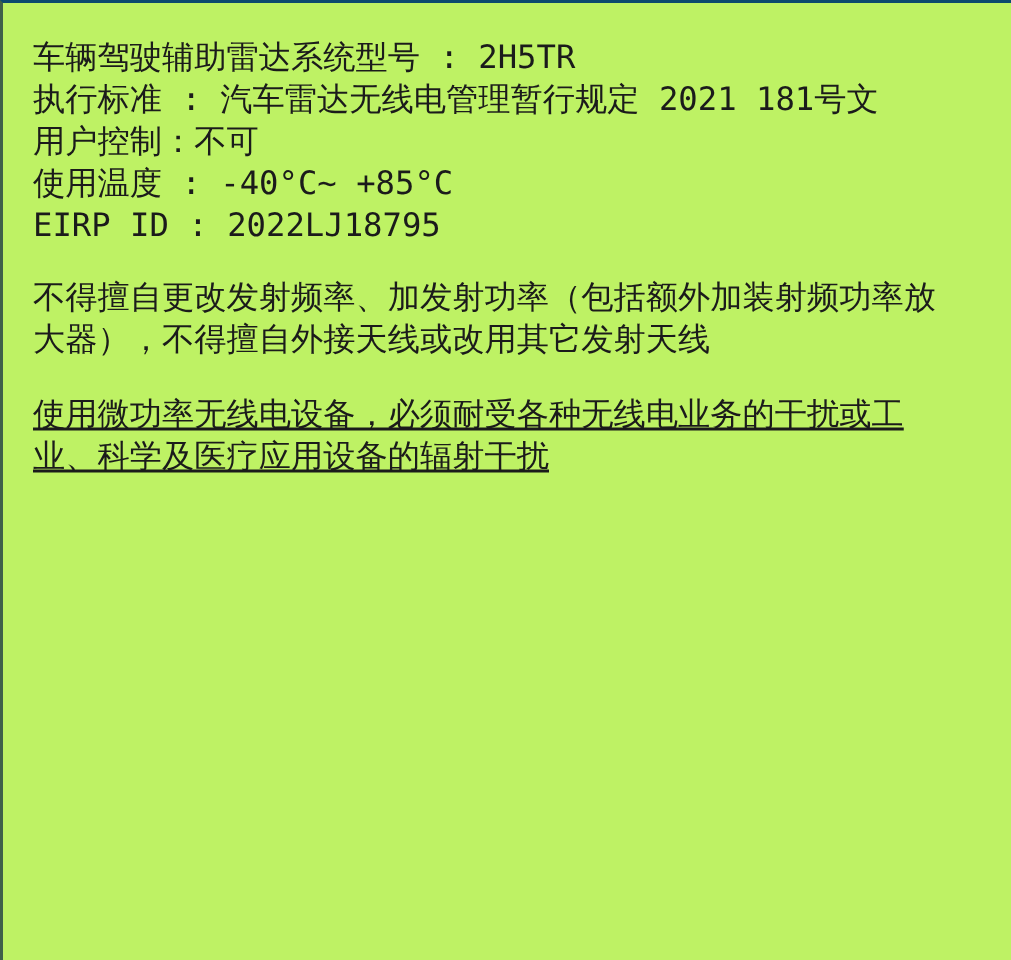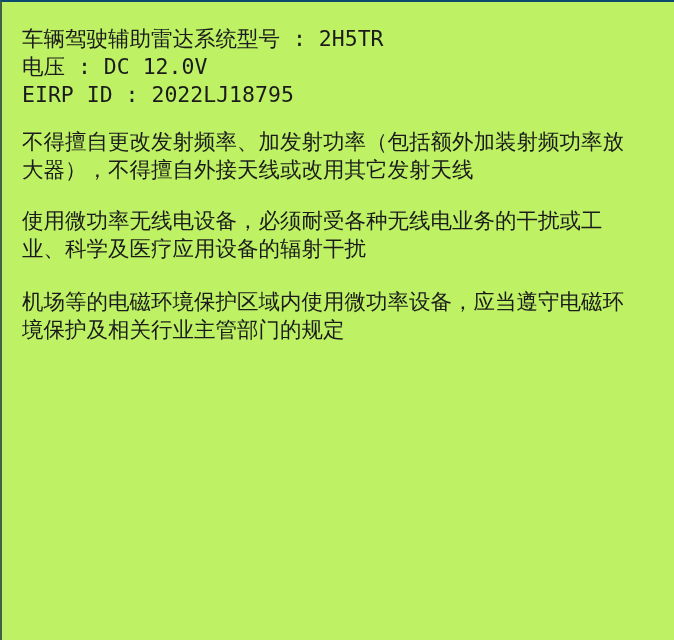--- a/index.html
+++ b/index.html
@@ -27,36 +27,36 @@
   .spec-line {
     white-space: pre;
     height: 28px;
     overflow: visible;
   }
   .notice {
     white-space: pre;
   }
   .m1 { margin-top: 19px; font-family: Liberation Serif, serif; }
   .m2 { margin-top: 26px; }
-  .m3 { margin-top: 23px; }
+  .m3 { margin-top: 23px; text-decoration: underline; }
   .m4 { margin-top: 25px; }
 </style>
 </head>
 <body>
 
 <div class="page">
   <div class="content">
 
     <div class="specs">
       <div class="spec-line">车辆驾驶辅助雷达系统型号 : 2H5TR</div>
-      <div class="spec-line">电压 : DC 12.0V</div>
+      <div class="spec-line">执行标准 : 汽车雷达无线电管理暂行规定 2021 181号文</div>
+      <div class="spec-line">用户控制：不可</div>
+      <div class="spec-line">使用温度 : -40°C~ +85°C</div>
       <div class="spec-line">EIRP ID : 2022LJ18795</div>
     </div>
 
     <div class="notice m1">不得擅自更改发射频率、加发射功率（包括额外加装射频功率放
 大器），不得擅自外接天线或改用其它发射天线</div>
     <div class="notice m3">使用微功率无线电设备，必须耐受各种无线电业务的干扰或工
 业、科学及医疗应用设备的辐射干扰</div>
-    <div class="notice m4">机场等的电磁环境保护区域内使用微功率设备，应当遵守电磁环
-境保护及相关行业主管部门的规定</div>
 
   </div>
 </div>
 
 </body></html>

